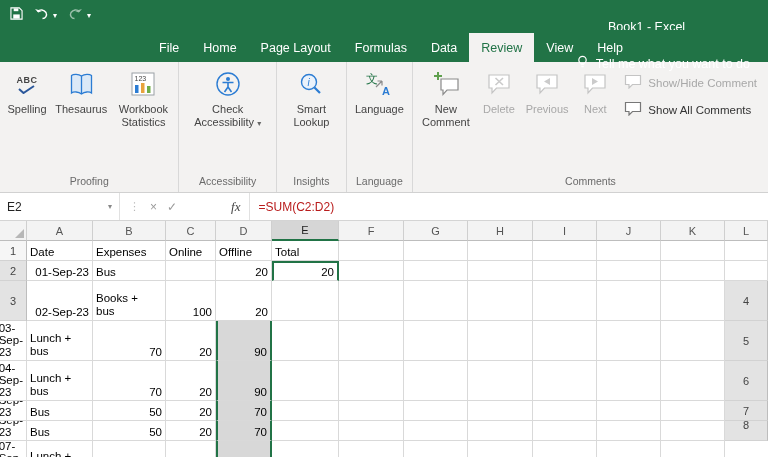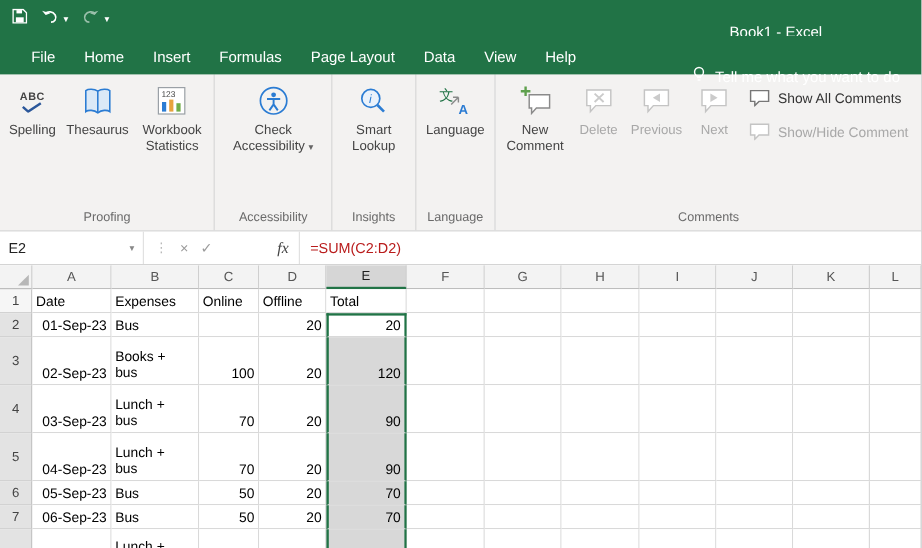--- a/index.html
+++ b/index.html
@@ -8,21 +8,21 @@
          font-family:"Liberation Sans", sans-serif; font-size:12px; color:#222; }
 
   
   .titlebar { height:30px; background:#217346; display:flex; align-items:center; color:#fff; position:relative; }
   .qat { display:flex; align-items:center; gap:11px; padding-left:10px; }
   .qat .dim { opacity:.55; }
   .qat .caret { font-size:8px; color:#fff; margin-left:-7px; }
   .win-title { position:absolute; left:608px; top:12px; line-height:30px; font-size:12.5px; color:#fff; }
 
   
-  .tabs { height:32px; background:#217346; display:flex; align-items:flex-end; color:#fff; position:relative; }
+  .tabs { height:32px; background:#217346; display:flex; align-items:flex-end; color:#fff; position:relative;justify-content:center; }
   .tab { padding:8px 12px 7px; font-size:12.5px; cursor:default; }
   .tab.active { background:#f3f2f1; color:#217346; }
   .tabs { padding-left:14px; }
   .tellme { position:absolute; right:18px; top:25px; display:flex; align-items:center; gap:7px; font-size:12.5px; color:#fff; }
 
   
   .ribbon { height:131px; background:#f3f2f1; display:flex; border-bottom:1px solid #d1d1d1; }
   .group { border-right:1px solid #d8d8d8; display:flex; flex-direction:column; }
   .gbtns { flex:1; display:flex; align-items:stretch; padding:2px 3px 0; }
   .btn { display:flex; flex-direction:column; align-items:center; padding:4px 5px 0; font-size:11px;
@@ -93,24 +93,24 @@
             <path d="M14 1 l-3.2 3.6 L7 3 z" fill="#fff"></path>
           </svg></span>
       <span class="caret">▾</span>
     </div>
     <div class="win-title">Book1  -  Excel</div>
   </div>
 
   <div class="tabs">
     <span class="tab">File</span>
     <span class="tab">Home</span>
-    <span class="tab">Insert</span>
+    <span class="tab">Page Layout</span>
     <span class="tab">Formulas</span>
-    <span class="tab">Page Layout</span>
     <span class="tab">Data</span>
+    <span class="tab active">Review</span>
     <span class="tab">View</span>
     <span class="tab">Help</span>
     <div class="tellme">
       <span><svg width="13" height="14" viewBox="0 0 13 14">
             <circle cx="6.5" cy="5" r="3.7" fill="none" stroke="#fff" stroke-width="1.2"></circle>
             <path d="M4.8 9.6 h3.4 M5.3 11.6 h2.4" stroke="#fff" stroke-width="1.2"></path>
           </svg></span>
       <span>Tell me what you want to do</span>
     </div>
   </div>
@@ -233,31 +233,31 @@
         <div class="btn disabled">
           <span class="ic">
             <svg width="26" height="26" viewBox="0 0 26 26">
                 <path d="M3 4 h20 v13 H10.5 l-4.5 5 v-5 H3 z" fill="#fff" stroke="#c4c4c4" stroke-width="1.2"></path>
                 <path d="M10 7 l6 3.5 -6 3.5 z" fill="#cbcbcb"></path>
               </svg>
           </span>
           <span>Next</span>
         </div>
         <div class="side">
+          <div class="sitem disabled">
+            <span><svg width="18" height="15" viewBox="0 0 18 15">
+                  <path d="M1.5 1.5 h15 v9 H8.5 l-3.5 3.5 v-3.5 H1.5 z" fill="#fff" stroke="#c4c4c4" stroke-width="1.2"></path>
+                </svg></span>
+            <span>Show/Hide Comment</span>
+          </div>
           <div class="sitem">
             <span><svg width="18" height="15" viewBox="0 0 18 15">
                   <path d="M1.5 1.5 h15 v9 H8.5 l-3.5 3.5 v-3.5 H1.5 z" fill="#fff" stroke="#777" stroke-width="1.2"></path>
                 </svg></span>
             <span>Show All Comments</span>
-          </div>
-          <div class="sitem disabled">
-            <span><svg width="18" height="15" viewBox="0 0 18 15">
-                  <path d="M1.5 1.5 h15 v9 H8.5 l-3.5 3.5 v-3.5 H1.5 z" fill="#fff" stroke="#c4c4c4" stroke-width="1.2"></path>
-                </svg></span>
-            <span>Show/Hide Comment</span>
           </div>
         </div>
       </div>
       <div class="glabel">Comments</div>
     </div>
   </div>
 
   <div class="fbar">
     <div class="namebox">
       <span>E2</span>
@@ -315,21 +315,20 @@
       <div class="c"></div>
       <div class="c"></div>
       <div class="c"></div>
 
     <div class="rh hl">3</div>
     <div class="c date">02-Sep-23</div>
     <div class="c wrap">Books +
 bus</div>
     <div class="c num">100</div>
     <div class="c num">20</div>
-    <div class="c num sel eL eR">120</div>
     <div class="c"></div>
       <div class="c"></div>
       <div class="c"></div>
       <div class="c"></div>
       <div class="c"></div>
       <div class="c"></div>
       <div class="c"></div>
 
     <div class="rh hl">4</div>
     <div class="c date">03-Sep-23</div>

